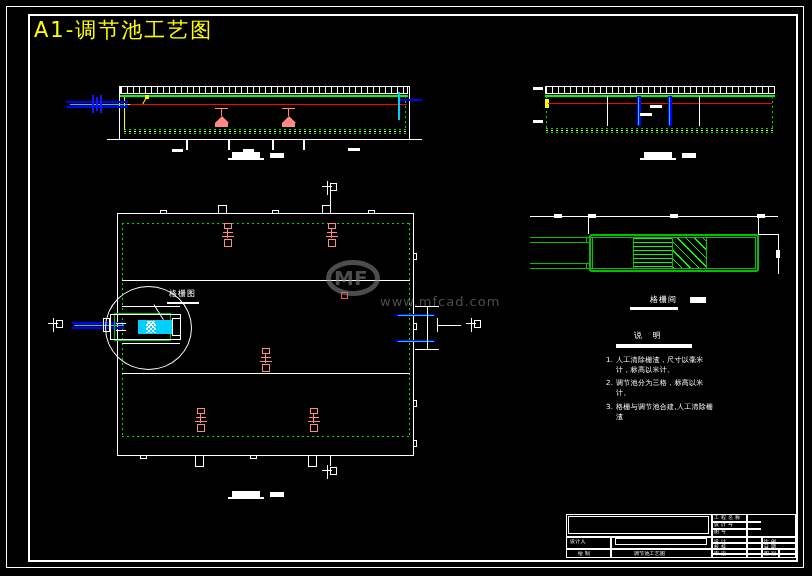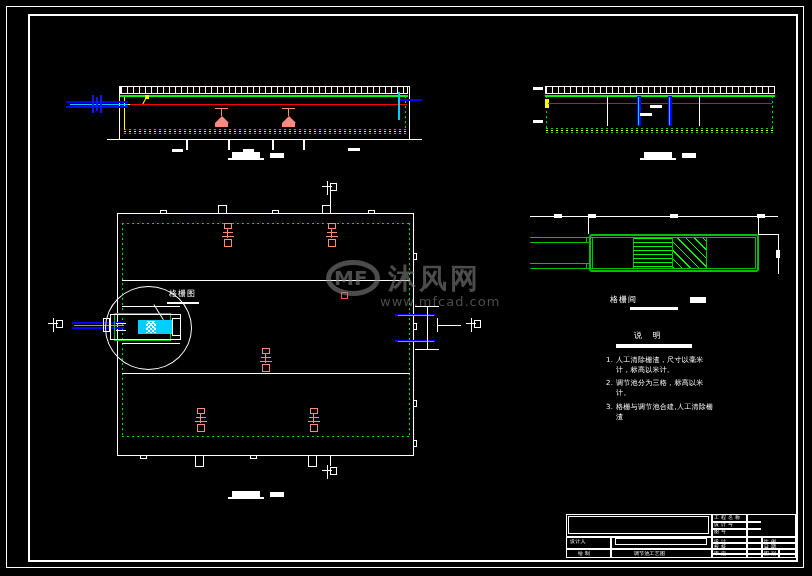--- a/index.html
+++ b/index.html
@@ -120,20 +120,21 @@
             white-space:nowrap;letter-spacing:.2px;line-height:1;}
 </style>
 </head>
 <body>
 
 <div id="root">
 
   <div class="sheet-outer"></div>
   <div class="sheet-inner"></div>
 
+  <div class="doc-title">A1-调节池工艺图</div>
 
   <div>
 
     <div class="wline" style="left:119px;top:86px;width:291px;height:1px;"></div>
     <div class="wline" style="left:119px;top:86px;width:1px;height:54px;"></div>
     <div class="wline" style="left:409px;top:86px;width:1px;height:54px;"></div>
     <div class="wline" style="left:107px;top:139px;width:315px;height:1px;"></div>
 
     <div class="combframe" style="left:120px;top:86px;width:288px;height:8px;"></div>
     <div class="comb" style="left:121px;top:87px;width:286px;height:7px;"></div>
@@ -246,21 +247,21 @@
     <div class="gline" style="left:530px;top:263px;width:60px;height:1px;"></div>
     <div class="gline" style="left:586px;top:237px;width:1px;height:6px;"></div>
     <div class="gline" style="left:586px;top:263px;width:1px;height:6px;"></div>
 
     <div class="hatch-horiz" style="left:634px;top:238px;width:38px;height:30px;"></div>
     <div class="gline" style="left:633px;top:238px;width:1px;height:30px;"></div>
     <div class="gline" style="left:672px;top:238px;width:1px;height:30px;"></div>
     <div class="hatch-diag" style="left:673px;top:238px;width:33px;height:30px;"></div>
     <div class="gline" style="left:706px;top:238px;width:1px;height:30px;"></div>
 
-    <div class="cn-label" style="left:610px;top:296px;">格栅间</div>
+    <div class="cn-label" style="left:650px;top:296px;">格栅间</div>
     <div class="labelbar" style="left:630px;top:307px;width:48px;height:3px;"></div>
     <div class="labelbar" style="left:690px;top:297px;width:16px;height:6px;"></div>
   </div>
 
   <div>
 
     <div class="wline" style="left:117px;top:213px;width:297px;height:1px;"></div>
     <div class="wline" style="left:117px;top:213px;width:1px;height:243px;"></div>
     <div class="wline" style="left:413px;top:213px;width:1px;height:243px;"></div>
     <div class="wline" style="left:117px;top:455px;width:297px;height:1px;"></div>
@@ -381,21 +382,20 @@
     <div class="wline" style="left:437px;top:318px;width:1px;height:14px;"></div>
 
     <div class="labelbar" style="left:232px;top:491px;width:28px;height:7px;"></div>
     <div class="labelbar" style="left:228px;top:497px;width:36px;height:2px;"></div>
     <div class="labelbar" style="left:270px;top:492px;width:14px;height:5px;"></div>
   </div>
 
   <div id="watermark">
     <div class="wm-logo"></div>
     <div class="wm-mf">MF</div>
-    <div class="wm-text">沐风网</div>
     <div class="wm-url">www.mfcad.com</div>
   </div>
 
   <div>
     <div class="cn-label" style="left:634px;top:332px;letter-spacing:4px;">说    明</div>
     <div class="labelbar" style="left:616px;top:344px;width:76px;height:4px;"></div>
 
     <div id="notes-block">
       <div class="note">
         <span class="num">1.</span>

